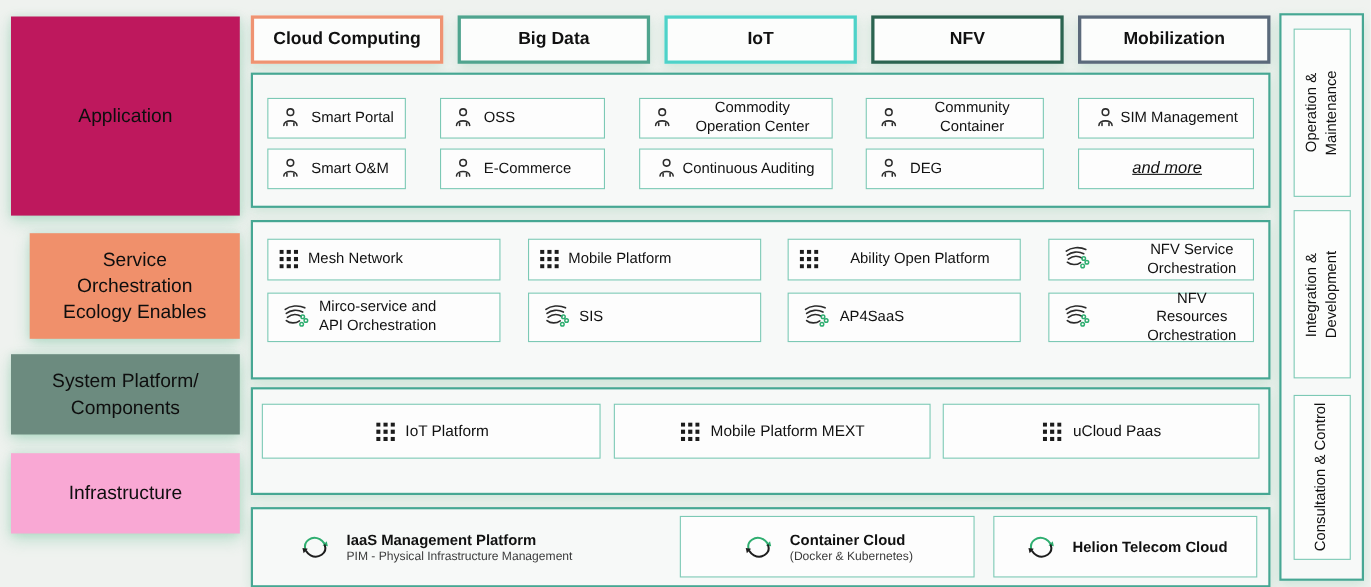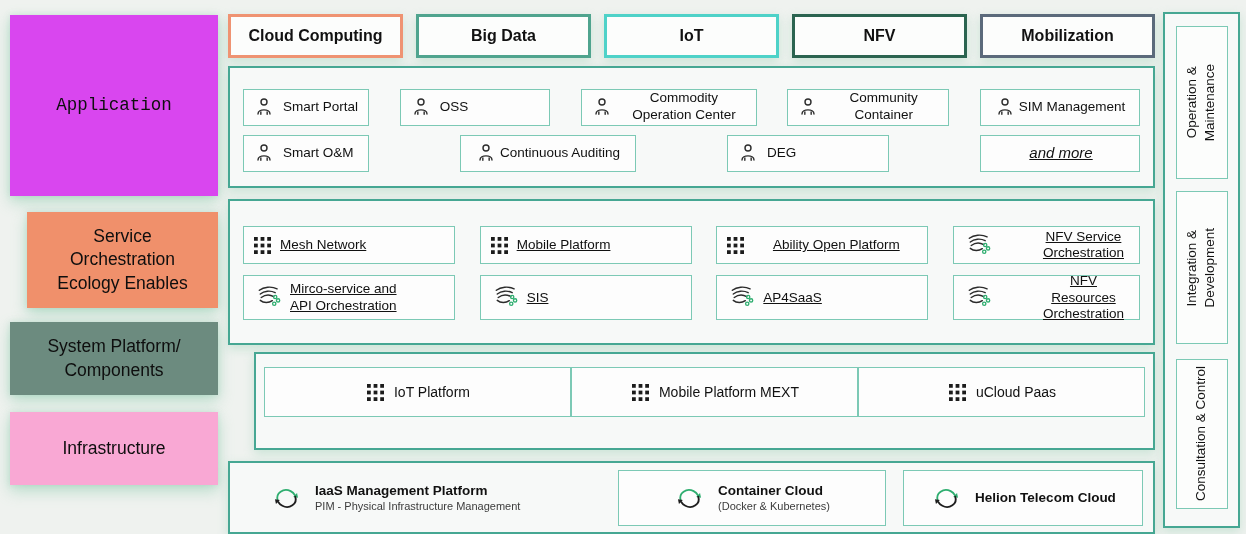--- a/index.html
+++ b/index.html
@@ -31,22 +31,22 @@
     flex:1; background:#fcfdfc; border:3px solid #999; box-sizing:border-box;
     display:flex; align-items:center; justify-content:center; font-size:16px;
     box-shadow:0 4px 10px rgba(120,195,160,.3);
   }
 
   .container {
     border:2px solid #46a793; background:#f7f9f8; box-sizing:border-box;
     box-shadow:0 4px 10px rgba(120,195,160,.3);
   }
   .c-app   { margin-top:8px;  height:133px; padding:21px 13px 0 13px; }
-  .c-serv  { margin-top:11px; height:158px; padding:25px 13px 0 13px;text-decoration:underline; }
-  .c-sys   { margin-top:7px;  height:106px;  padding:13px 8px 0 8px;margin-left:26px; }
+  .c-serv  { margin-top:11px; height:158px; padding:15px 13px 0 13px; }
+  .c-sys   { margin-top:7px;  height:106px;  padding:13px 8px 0 8px; }
   .c-infra { margin-top:11px; height:80px;  padding:0 10px; display:flex; align-items:center; justify-content:space-between; }
 
   .row { display:flex; justify-content:space-between; }
   .c-app .row + .row { margin-top:9px; }
   .c-serv .row + .row { margin-top:11px; }
 
   .card {
     background:#fdfdfd; border:1.5px solid #7cc9b5; box-sizing:border-box;
     display:flex; align-items:center; padding:0 8px 0 10px; gap:9px;
     font-size:13.5px;
@@ -96,21 +96,21 @@
   }
 
   .icon { flex:none; display:inline-flex; align-items:center; justify-content:center; }
 </style>
 </head>
 <body>
 
 <div class="page">
 
   <div class="left-col">
-    <div class="left-box lb-app" style="background-color: #d946ef; font-family: Liberation Mono, monospace;">Application</div>
+    <div class="left-box lb-app" style="background-color: #be185d;">Application</div>
     <div class="left-box lb-serv" style="background-color: rgb(240, 144, 107);">Service
 Orchestration
 Ecology Enables</div>
     <div class="left-box lb-sys" style="background-color: rgb(108, 139, 127);">System Platform/
 Components</div>
     <div class="left-box lb-infra" style="background-color: #f9a8d4;">Infrastructure</div>
   </div>
 
   <div class="mid-col">
 
@@ -186,20 +186,31 @@
         <div class="card app-card w1">
           <span class="icon">
   <svg width="20" height="20" viewBox="0 0 24 24" fill="none" stroke="#2d2d2d" stroke-width="1.7" stroke-linecap="round">
     <circle cx="12" cy="6" r="3.6"></circle>
     <path d="M4.8 20.5 C4.8 13.8 19.2 13.8 19.2 20.5"></path>
     <path d="M8.2 17.8 L8.2 20.6"></path>
     <path d="M15.8 17.8 L15.8 20.6"></path>
   </svg>
 </span>
           <span class="lbl">Smart O&amp;M</span>
+        </div>
+        <div class="card app-card w2">
+          <span class="icon">
+  <svg width="20" height="20" viewBox="0 0 24 24" fill="none" stroke="#2d2d2d" stroke-width="1.7" stroke-linecap="round">
+    <circle cx="12" cy="6" r="3.6"></circle>
+    <path d="M4.8 20.5 C4.8 13.8 19.2 13.8 19.2 20.5"></path>
+    <path d="M8.2 17.8 L8.2 20.6"></path>
+    <path d="M15.8 17.8 L15.8 20.6"></path>
+  </svg>
+</span>
+          <span class="lbl">E-Commerce</span>
         </div>
         <div class="card app-card w3 tight">
           <span class="icon">
   <svg width="20" height="20" viewBox="0 0 24 24" fill="none" stroke="#2d2d2d" stroke-width="1.7" stroke-linecap="round">
     <circle cx="12" cy="6" r="3.6"></circle>
     <path d="M4.8 20.5 C4.8 13.8 19.2 13.8 19.2 20.5"></path>
     <path d="M8.2 17.8 L8.2 20.6"></path>
     <path d="M15.8 17.8 L15.8 20.6"></path>
   </svg>
 </span>

